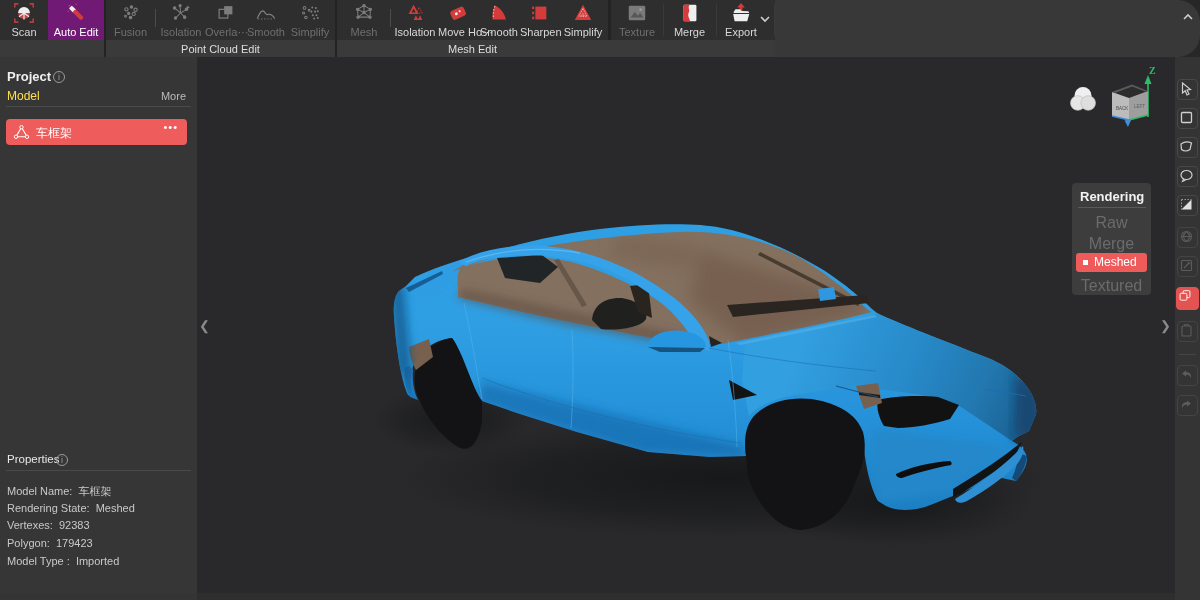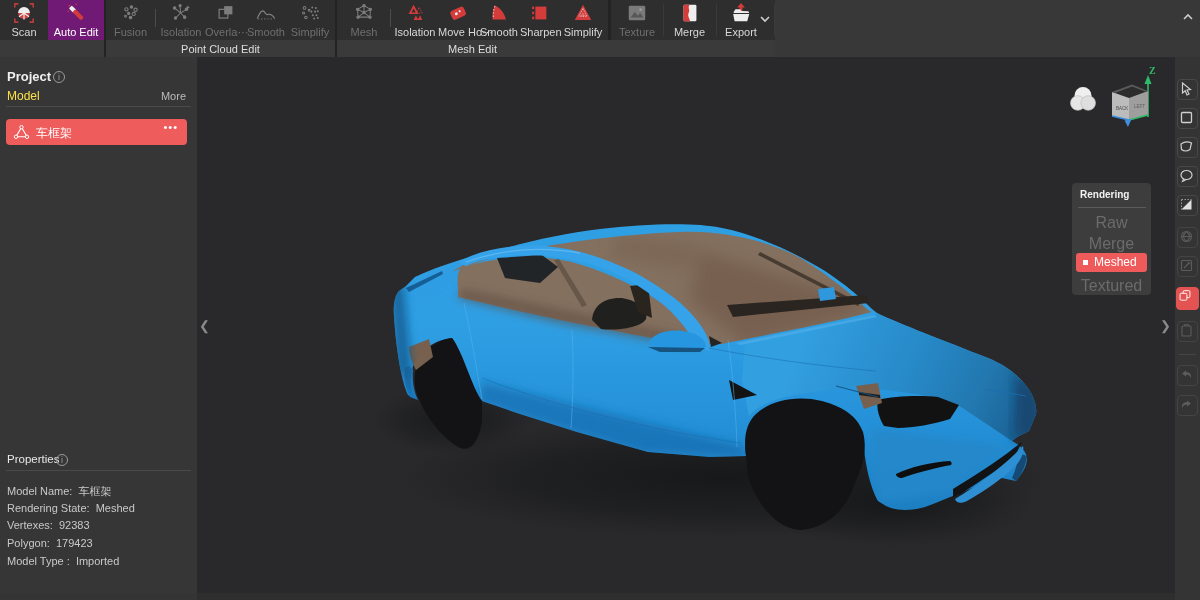--- a/index.html
+++ b/index.html
@@ -1,21 +1,21 @@
 <!DOCTYPE html>
 <html><head>
 <meta charset="utf-8">
 <style>
 * { margin:0; padding:0; box-sizing:border-box; }
 html,body { width:1200px; height:600px; overflow:hidden; background:#272727; font-family:"Liberation Sans", sans-serif; }
 #app { position:relative; width:1200px; height:600px; }
 .abs { position:absolute; }
 
 
-#topbar { position:absolute; left:0; top:0; width:1200px; height:57px; background:#383838; }
+#topbar { position:absolute; left:0; top:0; width:1200px; height:57px; background:#383838;border-radius:22px; }
 #btnrow { position:absolute; left:0; top:0; width:775px; height:40px; background:#2e2e2e; }
 #striprow { position:absolute; left:0; top:40px; width:775px; height:17px; background:#3a3a3a; }
 .tbtn { position:absolute; top:0; height:40px; }
 .tbtn .ic { position:absolute; top:2px; left:50%; margin-left:-12px; width:24px; height:22px; }
 .tbtn .lb { position:absolute; top:26px; left:0; width:100%; font-size:11px; color:#d8d8d8; white-space:nowrap; text-align:center; }
 .tbtn.dis .lb { color:#6f6f6f; }
 .grplabel { position:absolute; top:43px; font-size:11px; color:#dedede; text-align:center; }
 .vdiv { position:absolute; top:0; width:2px; height:57px; background:#232323; }
 .sdiv { position:absolute; top:9px; width:1px; height:18px; background:#4c4c4c; }
 .cdiv { position:absolute; top:4px; width:1px; height:32px; background:#3a3a3a; }
@@ -24,21 +24,21 @@
 #leftpanel { position:absolute; left:0; top:57px; width:197px; height:536px; background:#363636; color:#ddd; }
 #leftpanel .hr { position:absolute; left:6px; width:185px; height:1px; background:#4a4a4a; }
 .infoc { position:absolute; width:12px; height:12px; border:1px solid #9a9a9a; border-radius:50%; color:#9a9a9a; font-size:9px; line-height:11px; text-align:center; }
 #modelbtn { position:absolute; left:6px; top:62px; width:181px; height:26px; background:#ef5c5c; border-radius:4px; color:#fff; }
 .proprow { position:absolute; left:7px; font-size:11px; color:#c9c9c9; white-space:nowrap; }
 
 
 #viewport { position:absolute; left:197px; top:57px; width:978px; height:536px; background:#29292b; overflow:hidden; }
 #hint { position:absolute; left:10px; top:12px; font-size:11.5px; color:#ececec; line-height:17px; }
 #renderpanel { position:absolute; left:875px; top:126px; width:79px; height:112px; background:#3d3d3d; border-radius:4px; }
-#renderpanel .title { position:absolute; left:8px; top:6px; font-size:10px; font-weight:bold; color:#f2f2f2; }
+#renderpanel .title { position:absolute; left:8px; top:6px; font-size:13px; font-weight:bold; color:#f2f2f2; }
 #renderpanel .tline { position:absolute; left:6px; top:24px; width:68px; height:1px; background:#5a5a5a; }
 #renderpanel .opt { position:absolute; width:100%; text-align:center; font-size:16px; color:#6b6b6b; }
 #meshedbtn { position:absolute; left:4px; top:70px; width:71px; height:19px; background:#ef5a5a; border-radius:3px; }
 #meshedbtn .sq { position:absolute; left:7px; top:7px; width:5px; height:5px; background:#fff; }
 #meshedbtn .t { position:absolute; left:18px; top:2px; font-size:12px; color:#fff; }
 .collchev { position:absolute; font-size:13px; color:#8a8a8a; }
 
 
 #righttb { position:absolute; left:1175px; top:57px; width:25px; height:543px; background:#343434; }
 .rtb { position:absolute; left:2px; width:21px; height:21px; border:1px solid #484848; border-radius:4px; }

